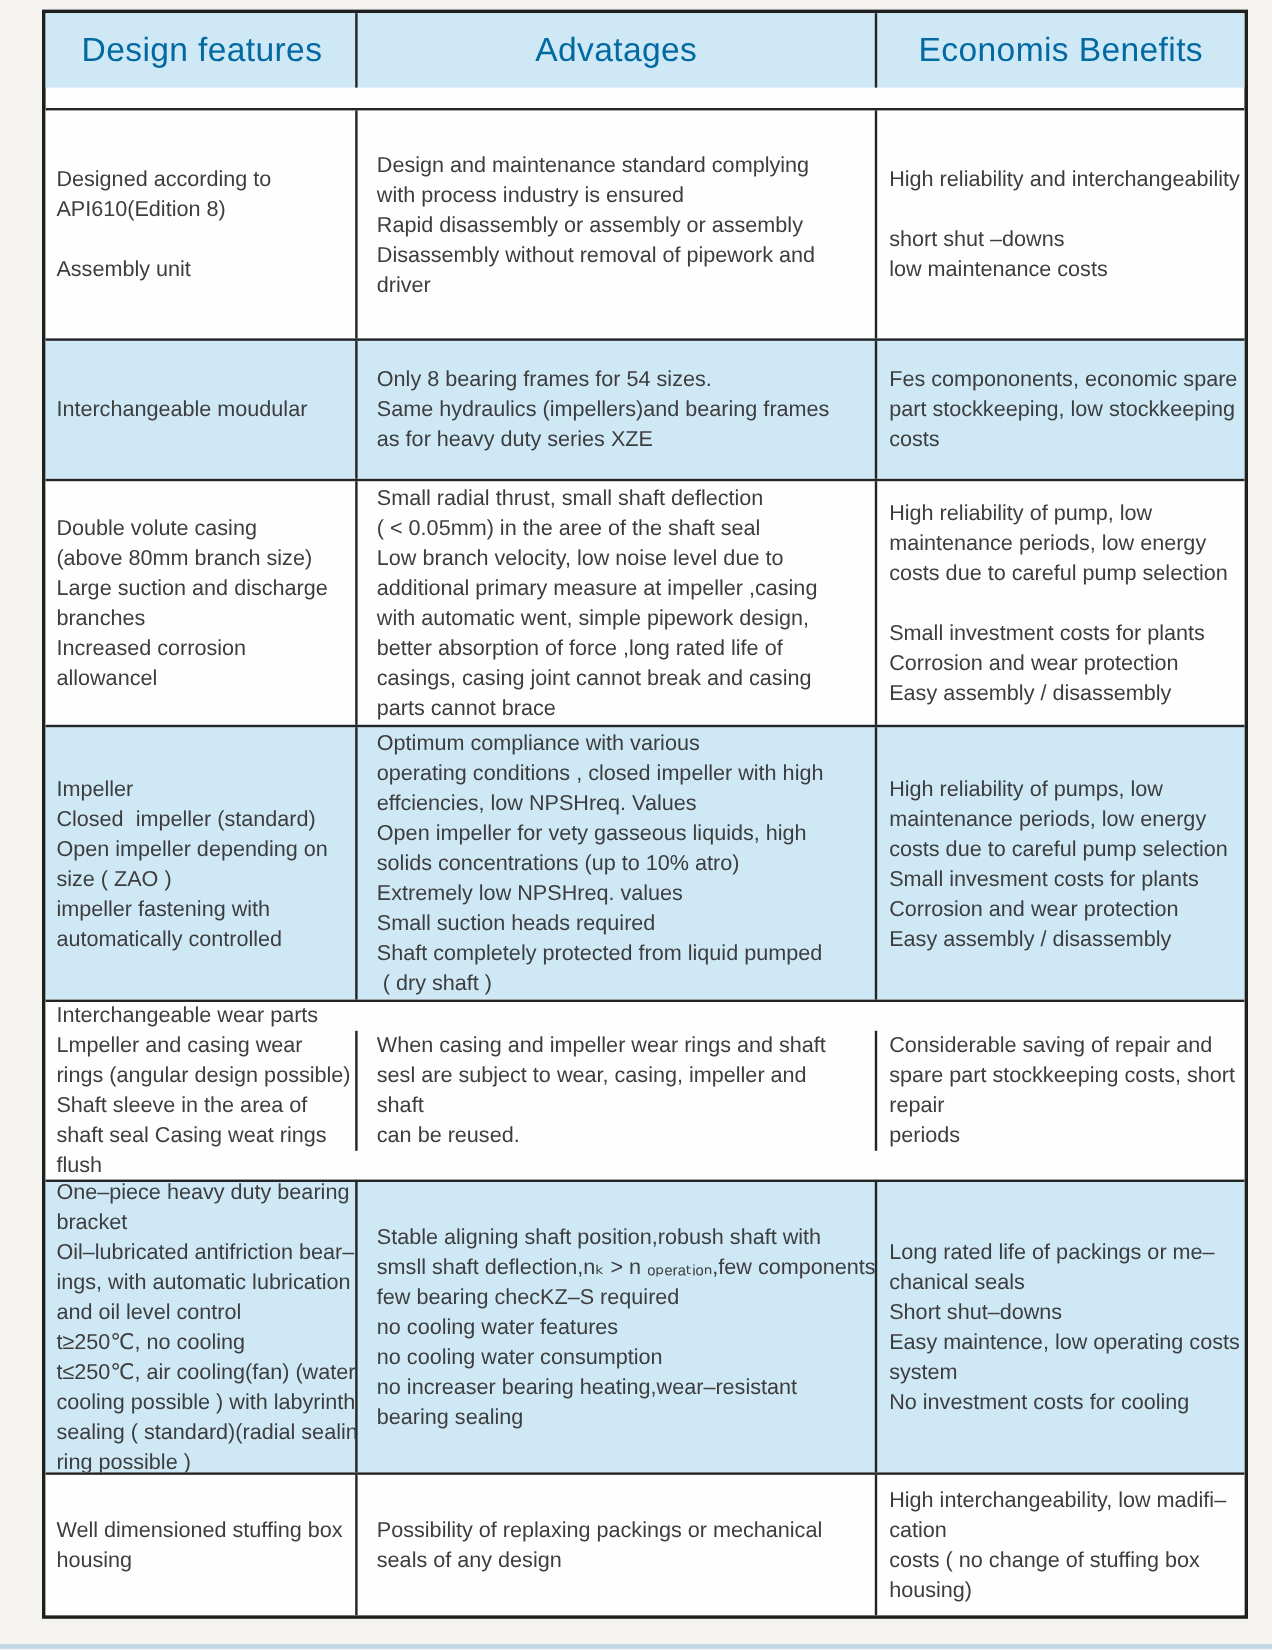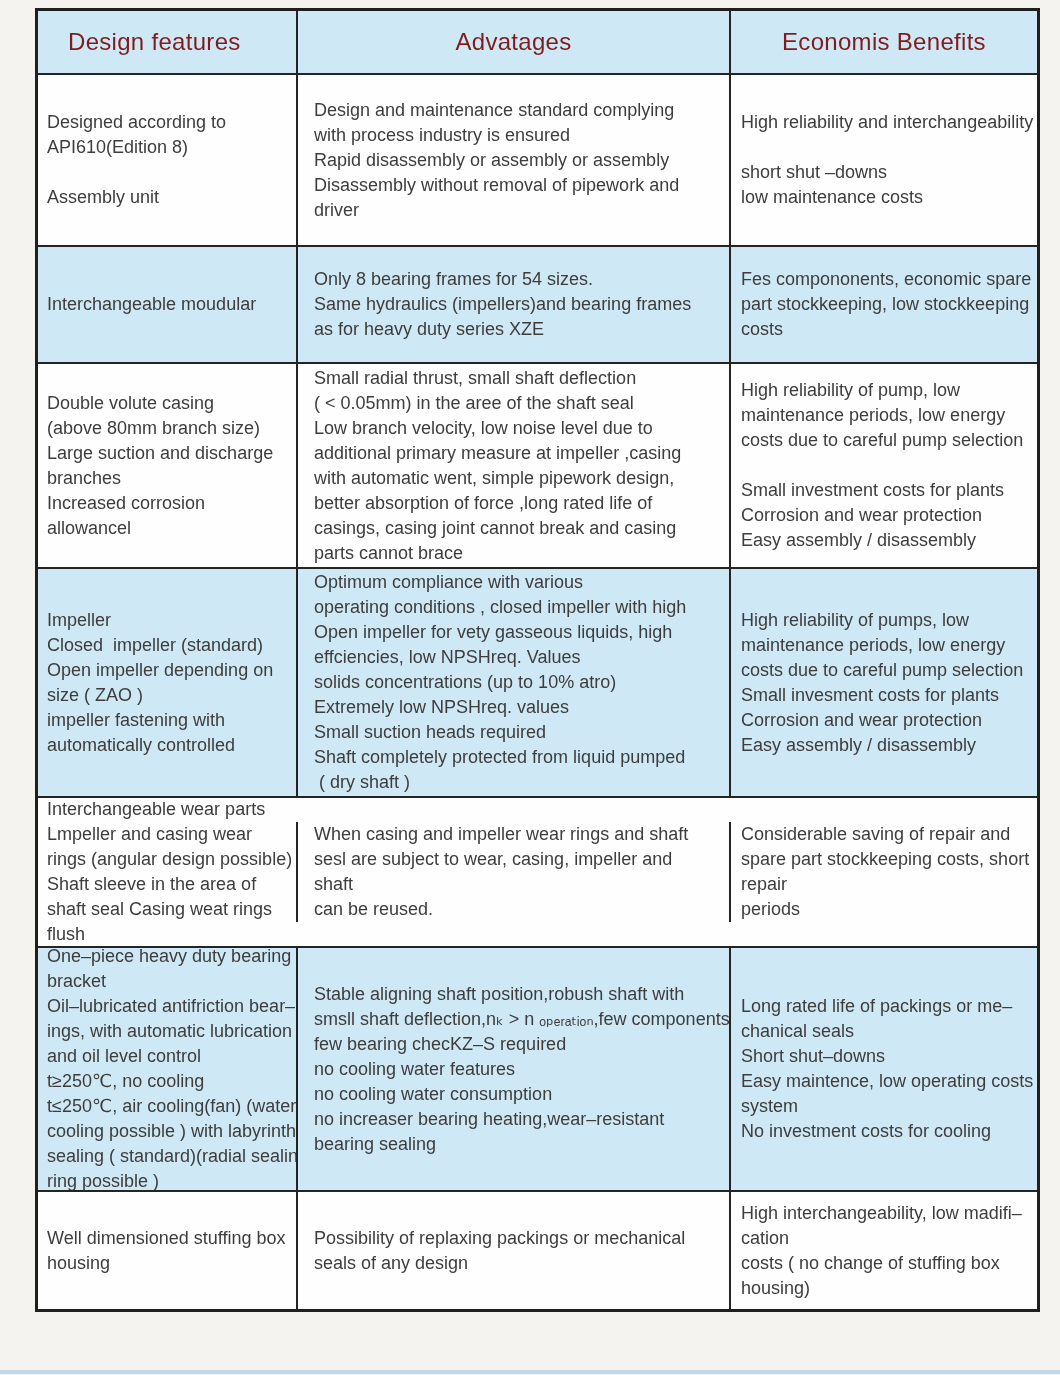--- a/index.html
+++ b/index.html
@@ -24,31 +24,31 @@
     overflow:hidden;
     color:#3d3d3d;
     font-size:18px;
   }
   .col1{width:258px;padding-left:9px;padding-right:2px;}
   .col2{width:433px;border-left:2px solid #242424;padding-left:16px;padding-right:2px;}
   .col3{flex:1;border-left:2px solid #242424;padding-left:10px;padding-right:2px;}
   .header-row{height:62px;background:#cfe8f6;}
   .header-cell{
     justify-content:center;
-    font-size:24px;color:#7f1d1d;
+    font-size:28px;color:#0369a1;
     letter-spacing:0.3px;
   }
   .header-cell.col1{padding-left:30px;}
   .header-cell.center{align-items:center;padding-left:2px;}
   .tone-blue{background:#cfe8f6;}
   .tone-white{background:#fefefe;}
   .line{height:25px;line-height:25px;white-space:pre;}
   .gap{height:25px;}
   
-  #table-body .body-row:nth-child(1){height:172px;}
+  #table-body .body-row:nth-child(1){height:192px;margin-top:17px;}
   #table-body .body-row:nth-child(2){height:117px;}
   #table-body .body-row:nth-child(3){height:205px;}
   #table-body .body-row:nth-child(4){height:229px;}
   #table-body .body-row:nth-child(5){height:150px;align-items:center;}
   #table-body .body-row:nth-child(6){height:244px;}
   #table-body .body-row:nth-child(7){height:119px;}
   .bottom-strip{
     position:absolute;left:0;bottom:1px;width:100%;height:4px;
     background:#c3d8e6;
   }
@@ -133,22 +133,22 @@
           <div class="line">Impeller</div>
           <div class="line">Closed  impeller (standard)</div>
           <div class="line">Open impeller depending on</div>
           <div class="line">size ( ZAO )</div>
           <div class="line">impeller fastening with</div>
           <div class="line">automatically controlled</div>
         </div>
         <div class="cell col2">
           <div class="line">Optimum compliance with various</div>
           <div class="line">operating conditions , closed impeller with high</div>
+          <div class="line">effciencies, low NPSHreq. Values</div>
           <div class="line">Open impeller for vety gasseous liquids, high</div>
-          <div class="line">effciencies, low NPSHreq. Values</div>
           <div class="line">solids concentrations (up to 10% atro)</div>
           <div class="line">Extremely low NPSHreq. values</div>
           <div class="line">Small suction heads required</div>
           <div class="line">Shaft completely protected from liquid pumped</div>
           <div class="line"> ( dry shaft )</div>
         </div>
         <div class="cell col3">
           <div class="line">High reliability of pumps, low</div>
           <div class="line">maintenance periods, low energy</div>
           <div class="line">costs due to careful pump selection</div>

